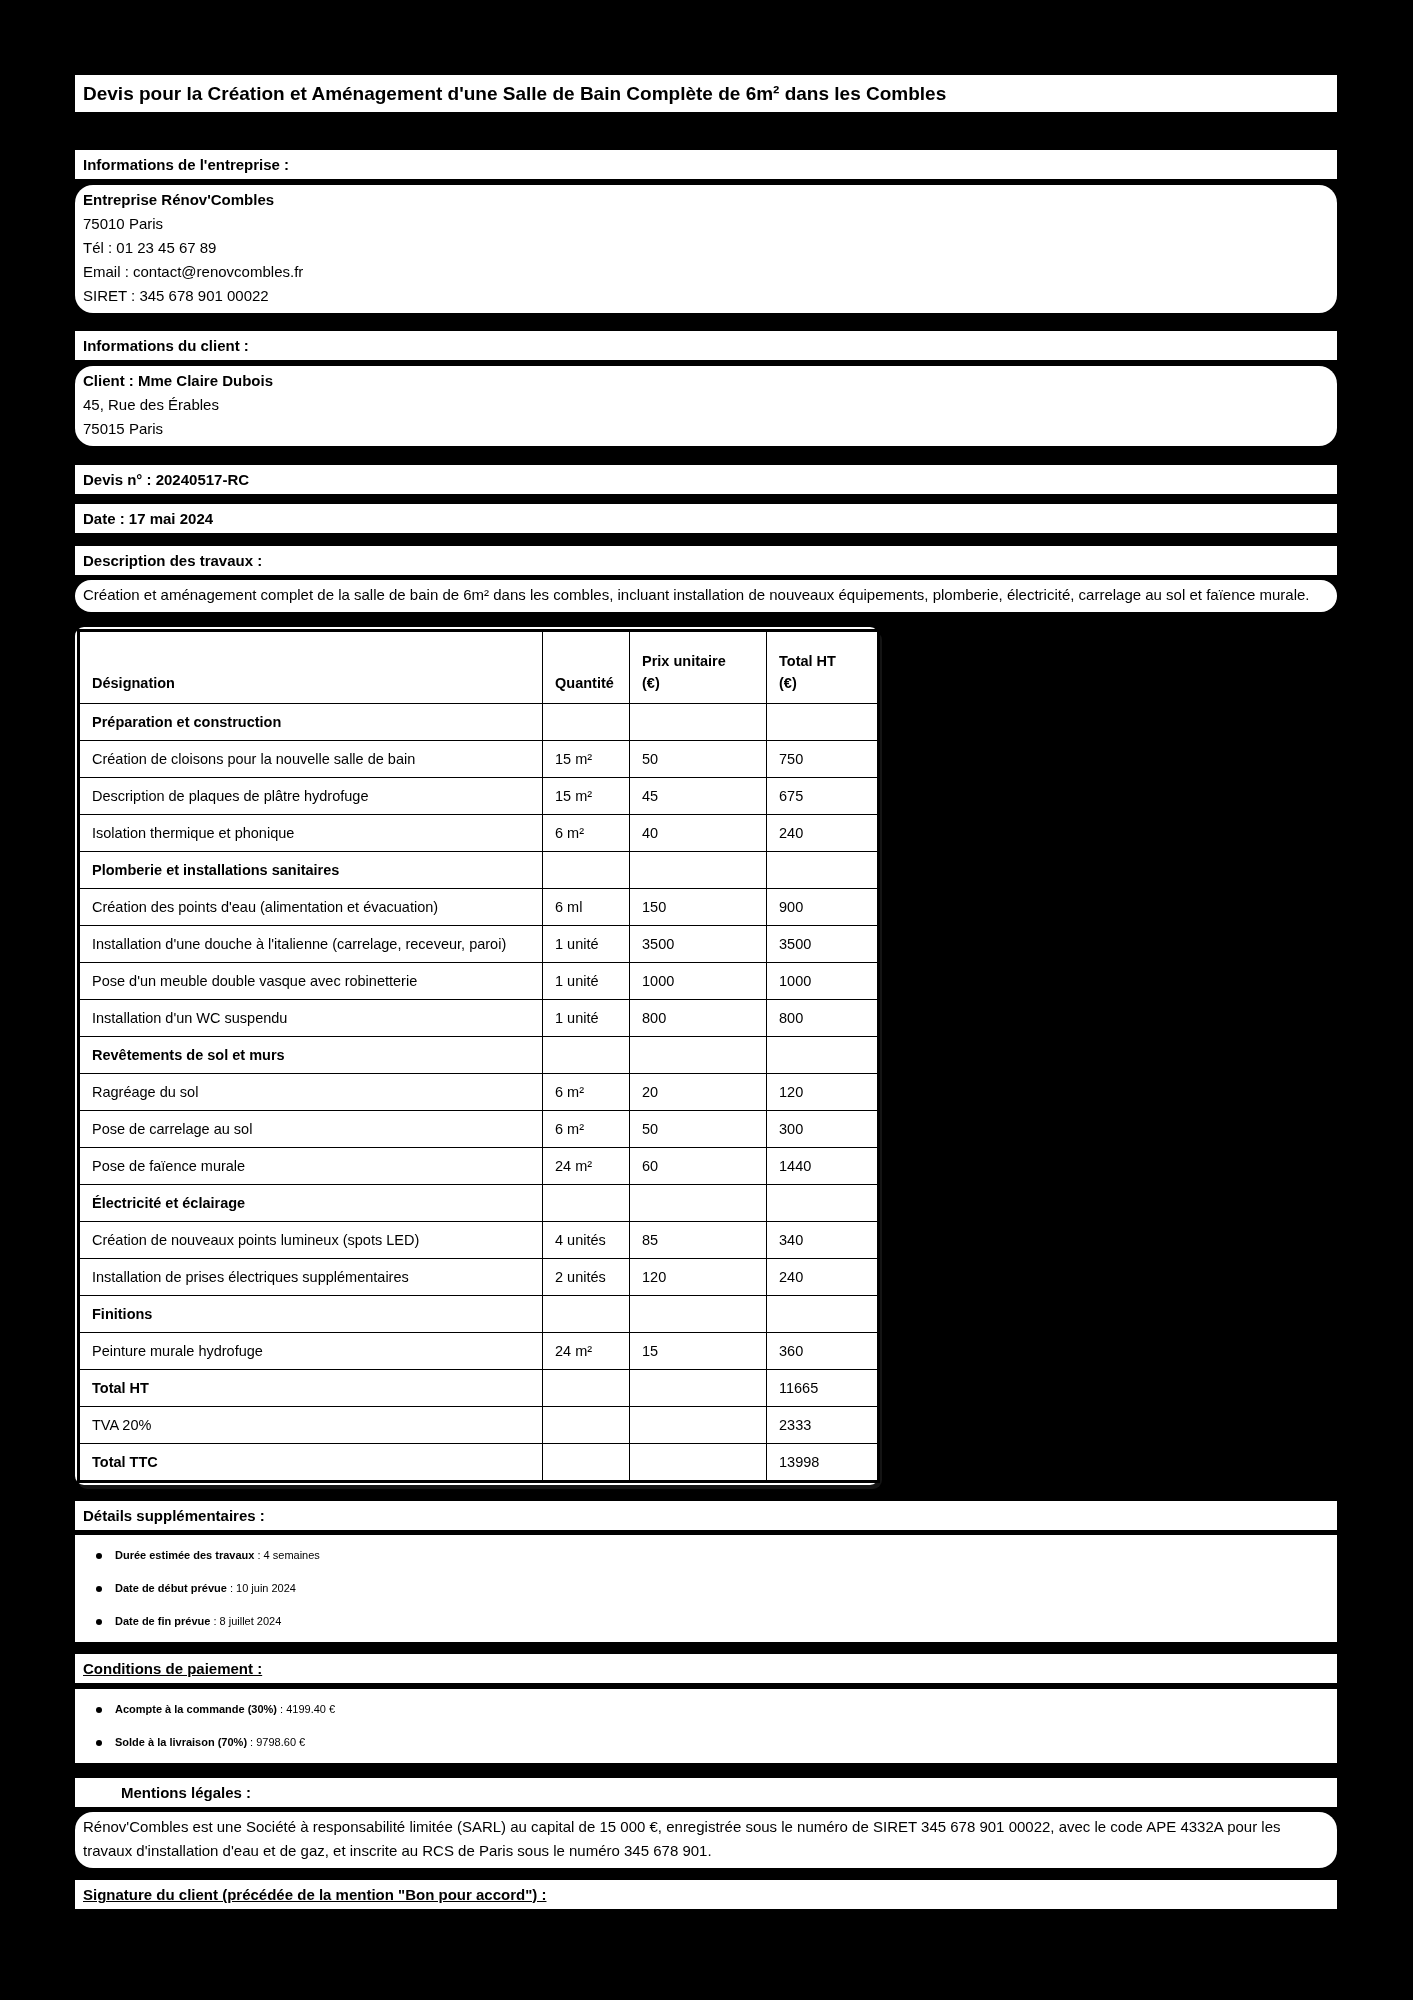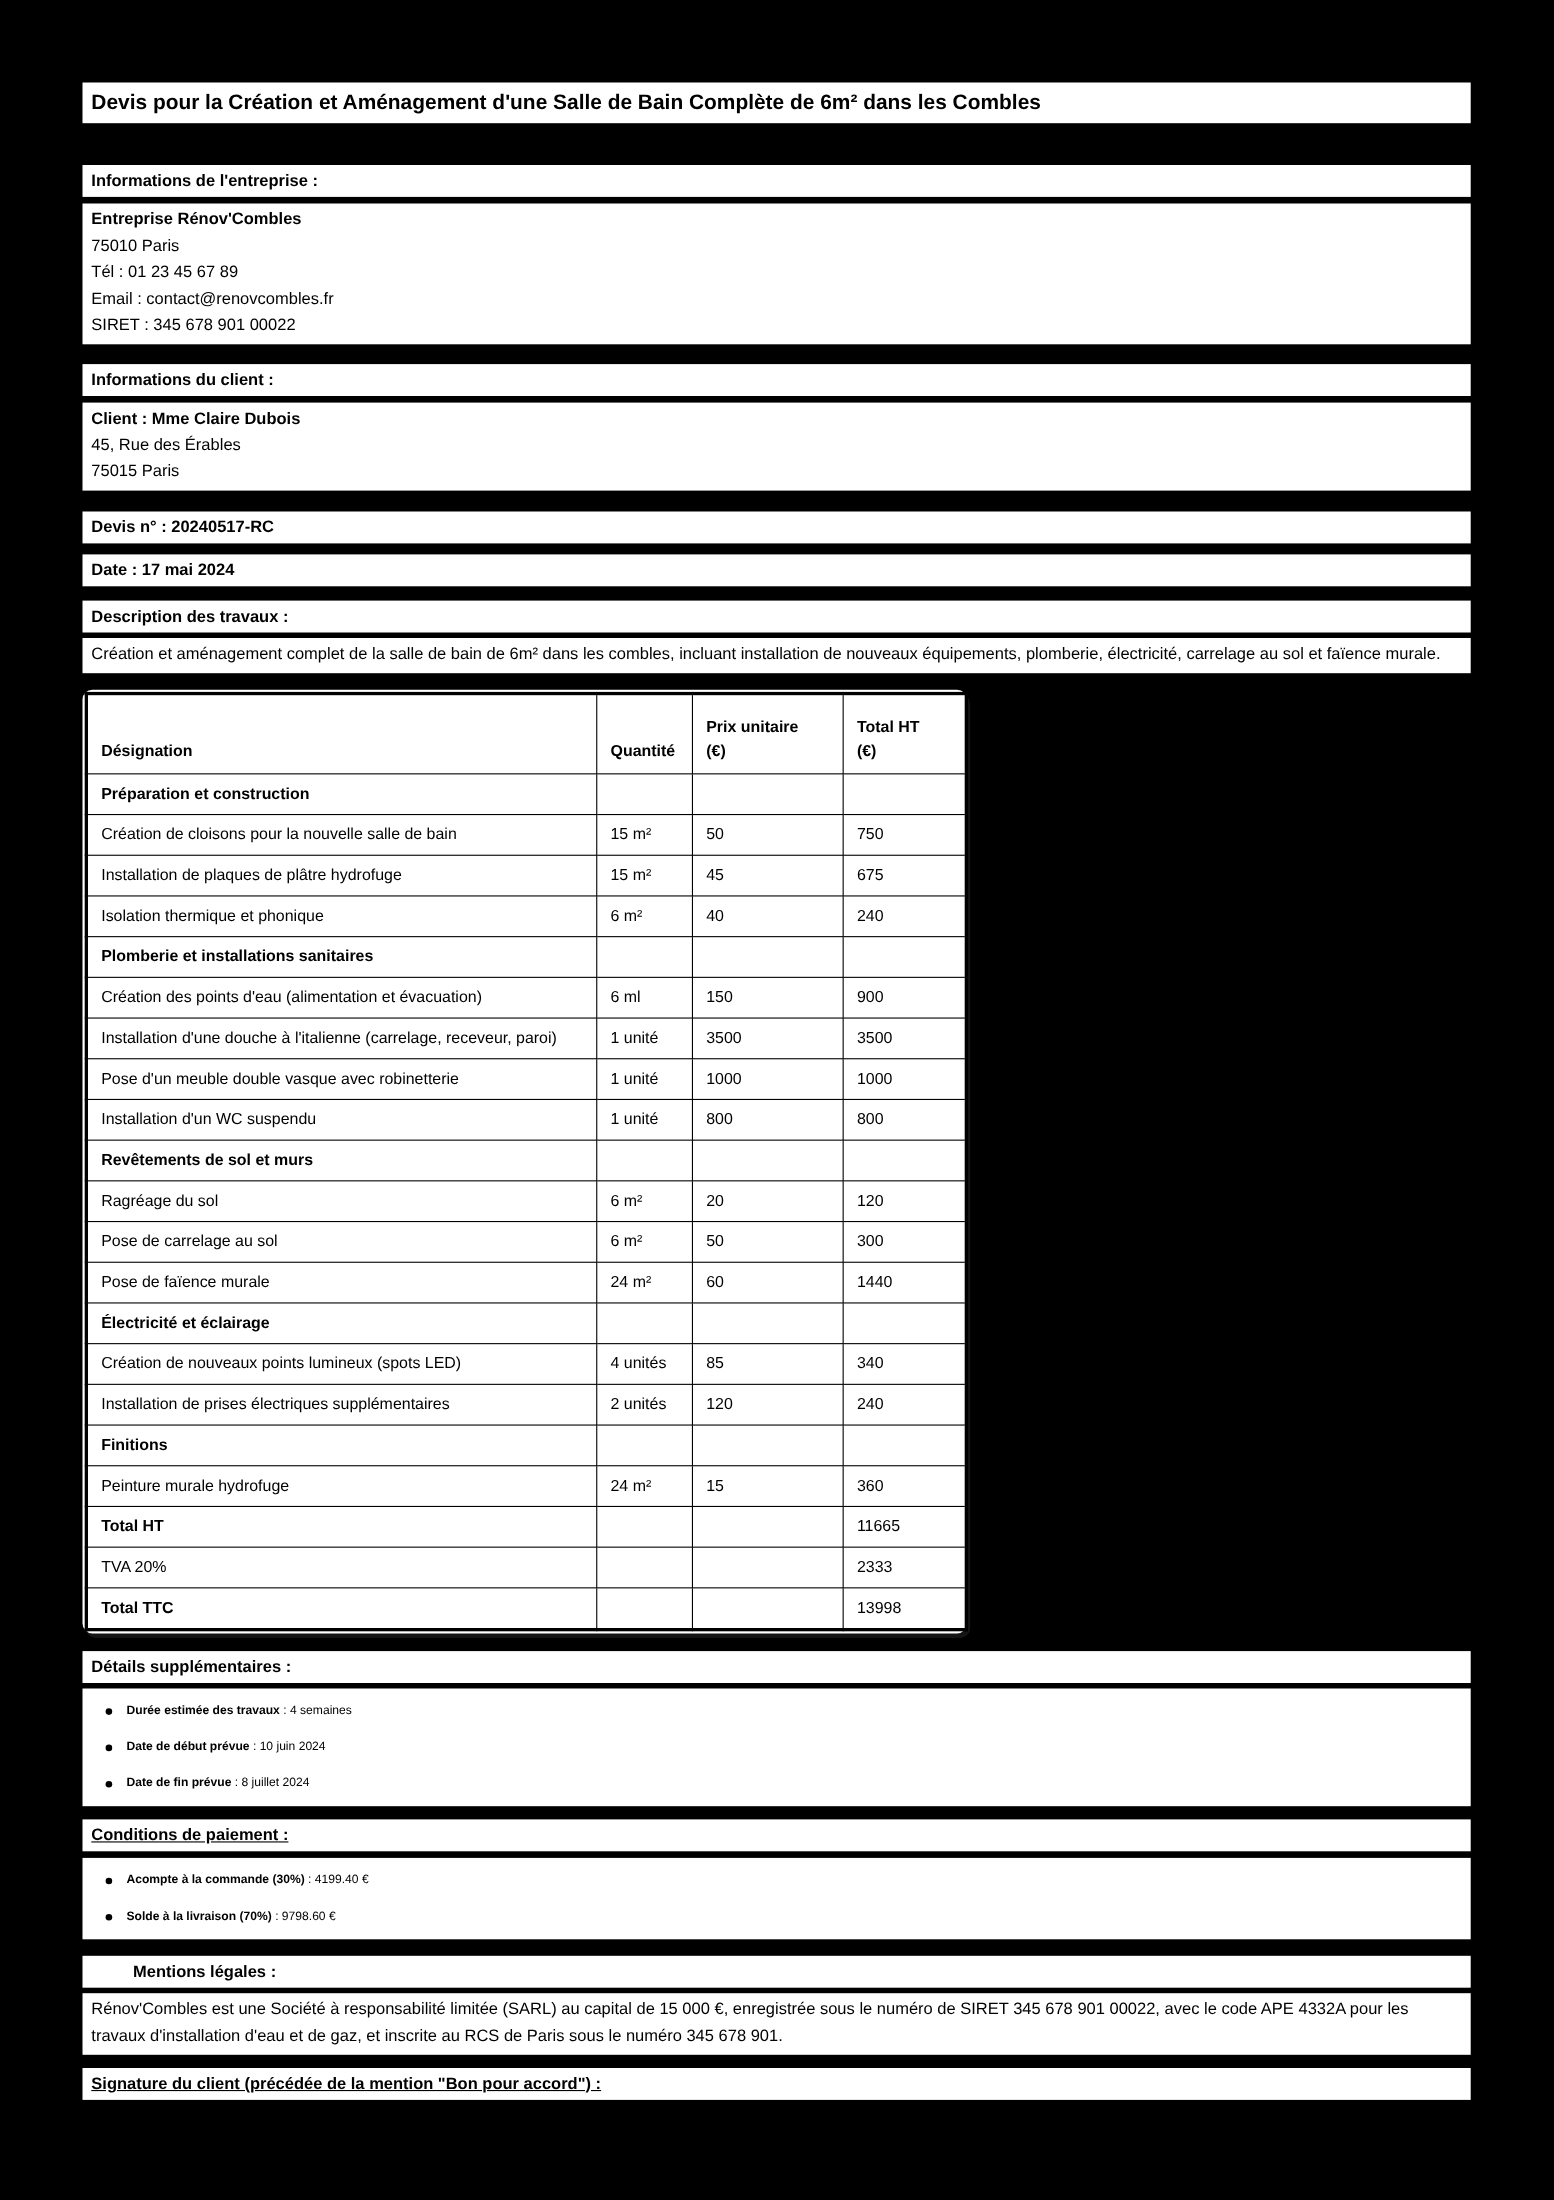--- a/index.html
+++ b/index.html
@@ -23,20 +23,21 @@
     font-size:19px;font-weight:bold;margin:0;line-height:1;letter-spacing:0;
   }
   .section-bar{
     height:29px;font-size:15px;font-weight:bold;margin-top:38px;
   }
   .box{
     background:#fff;
     padding:3px 8px 5px 8px;
     font-size:15px;line-height:24px;
     box-sizing:border-box;
+    border-radius:18px;
   }
   .b{font-weight:bold;}
   p{margin:0;}
   .mt-lg{margin-top:18px;}
   .mt-md{margin-top:10px;text-align:center;}
   .mt-sm{margin-top:6px;}
   .mt-xs{margin-top:5px;}
   .mt-13{margin-top:13px;text-align:right;}
   .mt-15{margin-top:15px;padding-left:46px;}
   .mt-12{margin-top:12px;text-decoration:underline;}
@@ -165,21 +166,21 @@
             <td></td>
             <td></td>
         </tr>
         <tr>
           <td>Création de cloisons pour la nouvelle salle de bain</td>
             <td>15 m²</td>
             <td>50</td>
             <td>750</td>
         </tr>
         <tr>
-          <td>Installation de plaques de plâtre hydrofuge</td>
+          <td>Description de plaques de plâtre hydrofuge</td>
             <td>15 m²</td>
             <td>45</td>
             <td>675</td>
         </tr>
         <tr>
           <td>Isolation thermique et phonique</td>
             <td>6 m²</td>
             <td>40</td>
             <td>240</td>
         </tr>

